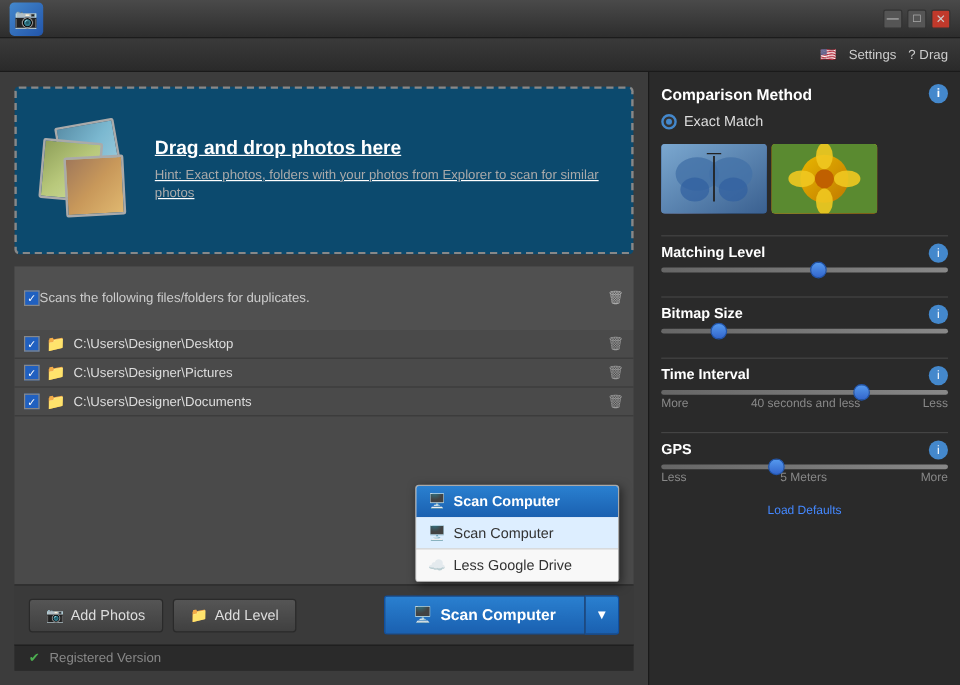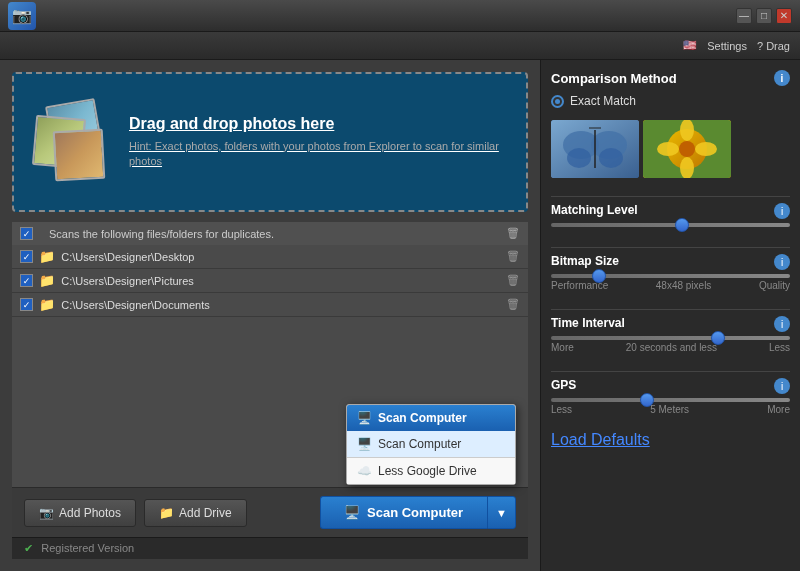--- a/index.html
+++ b/index.html
@@ -132,24 +132,24 @@
     }
     .drop-zone-text p {
       font-size: 11px;
       color: #aaa;
       line-height: 1.4;
     }
 
     
     .scan-list-header {
       background: #505050;
-      padding: 5px 8px;
-      display: flex;
-      align-items: center;
-      gap: 16px;
+      padding: 20px 8px;
+      display: flex;
+      align-items: center;
+      gap: 0;
       font-size: 11px;
       color: #ccc;
     }
     .scan-list-header .trash-icon {
       margin-left: auto;
       color: #aaa;
       cursor: pointer;
     }
     .scan-list {
       background: #4a4a4a;
@@ -385,24 +385,23 @@
     }
 
     .section-divider {
       height: 1px;
       background: #444;
       margin: 6px 0;
     }
 
     .load-defaults {
       color: #4488ff;
-      font-size: 16px;
-      text-align: left;
-      cursor: pointer;
-      text-decoration: underline;
+      font-size: 10px;
+      text-align: center;
+      cursor: pointer;
       margin-top: 4px;
     }
 
     .app-logo {
       width: 28px; height: 28px;
       background: linear-gradient(135deg, #4488cc, #2255aa);
       border-radius: 4px;
       display: flex; align-items: center; justify-content: center;
       font-size: 16px;
     }
@@ -478,21 +477,21 @@
       </div>
     </div>
 
     <div class="bottom-bar">
       <button class="btn">
         <span>📷</span>
         <span>Add Photos</span>
       </button>
       <button class="btn">
         <span>📁</span>
-        <span>Add Drive</span>
+        <span>Add Level</span>
       </button>
       <div class="btn-split">
         <button class="btn-split-main">
           <span>🖥️</span>
           <span>Scan Computer</span>
         </button>
         <button class="btn-split-arrow">
           <span>▼</span>
         </button>
       </div>
@@ -588,40 +587,35 @@
     <div class="section-divider"></div>
 
     <div class="slider-section">
       <div class="slider-label">
         <span class="slider-label-text">Bitmap Size</span>
         <div class="info-icon">i</div>
       </div>
       <div class="slider-track">
         <div class="slider-thumb" style="left: calc(20% - 7px);"></div>
       </div>
-      <div class="slider-range-labels">
-        <span>Performance</span>
-        <span>48x48 pixels</span>
-        <span>Quality</span>
-      </div>
     </div>
 
     <div class="section-divider"></div>
 
     <div class="slider-section">
       <div class="slider-label">
         <span class="slider-label-text">Time Interval</span>
         <div class="info-icon">i</div>
       </div>
       <div class="slider-track">
         <div class="slider-thumb" style="left: calc(70% - 7px);"></div>
       </div>
       <div class="slider-range-labels">
         <span>More</span>
-        <span>20 seconds and less</span>
+        <span>40 seconds and less</span>
         <span>Less</span>
       </div>
     </div>
 
     <div class="section-divider"></div>
 
     <div class="slider-section">
       <div class="slider-label">
         <span class="slider-label-text">GPS</span>
         <div class="info-icon">i</div>

